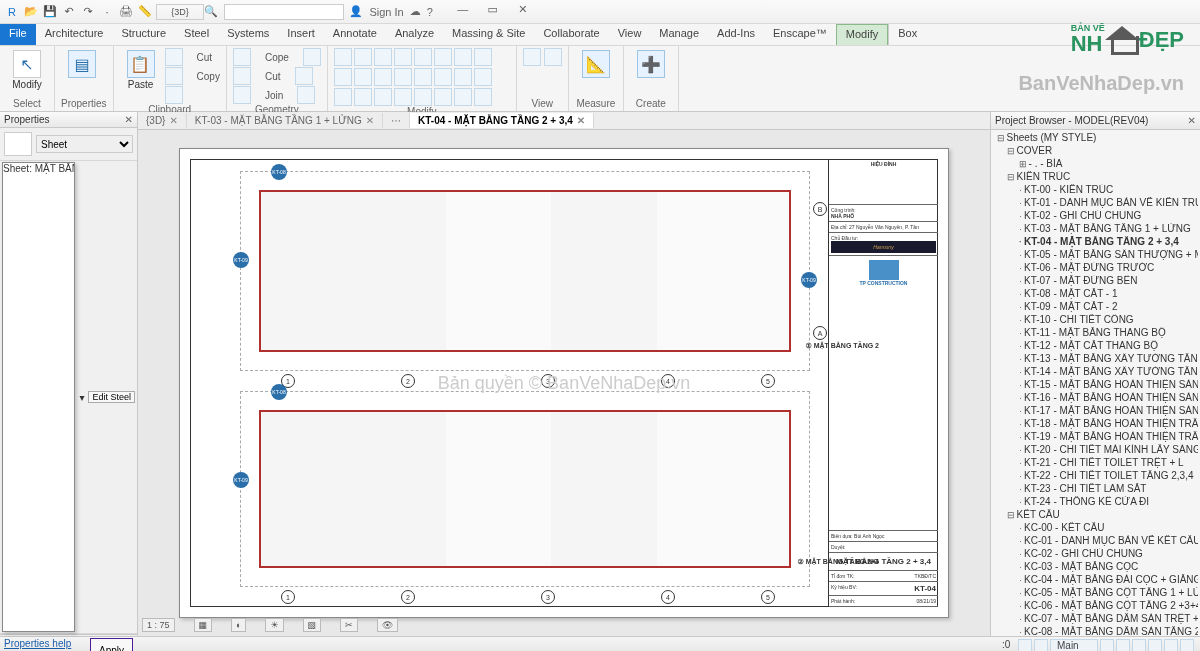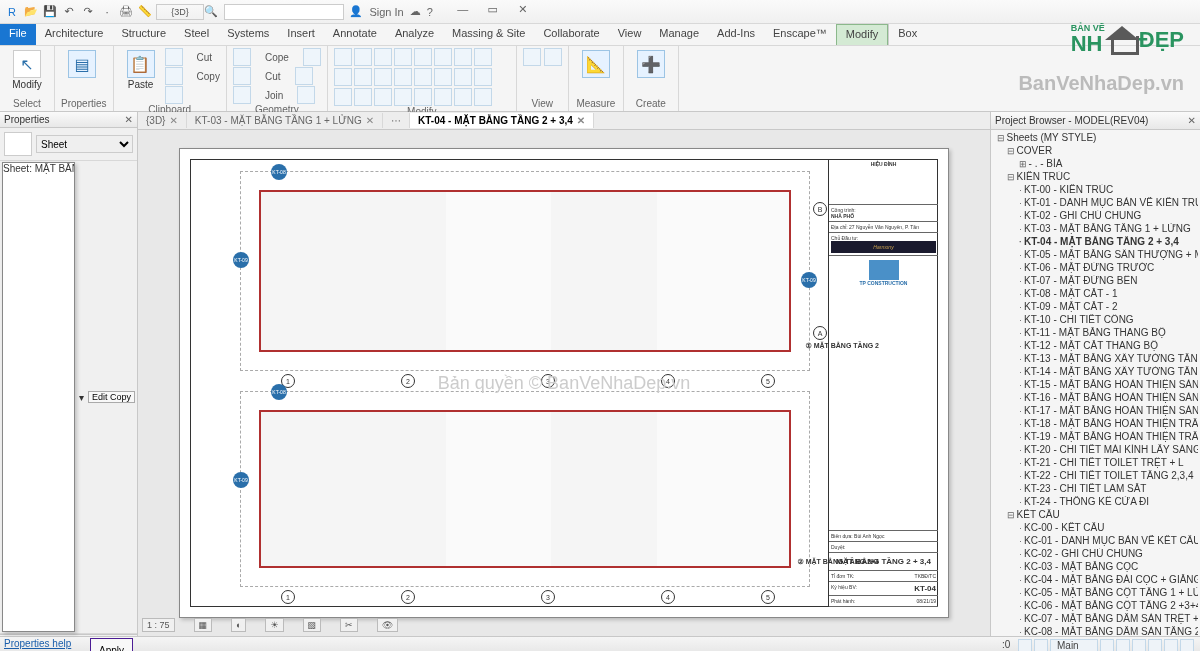--- a/index.html
+++ b/index.html
@@ -270,21 +270,21 @@
         <span>Properties</span>
         <span class="x">✕</span>
       </div>
     <div class="sel">
       <div class="icn"></div>
       <select><option>Sheet</option></select>
     </div>
     <div class="typebar">
       <span class="sheet">Sheet: MẶT BẰNG TẦ</span>
       <span>▾</span>
-      <button>Edit Copy</button>
+      <button>Edit Steel</button>
     </div>
     <div class="pgrid">
       
       
       
       
       
       
       
       

